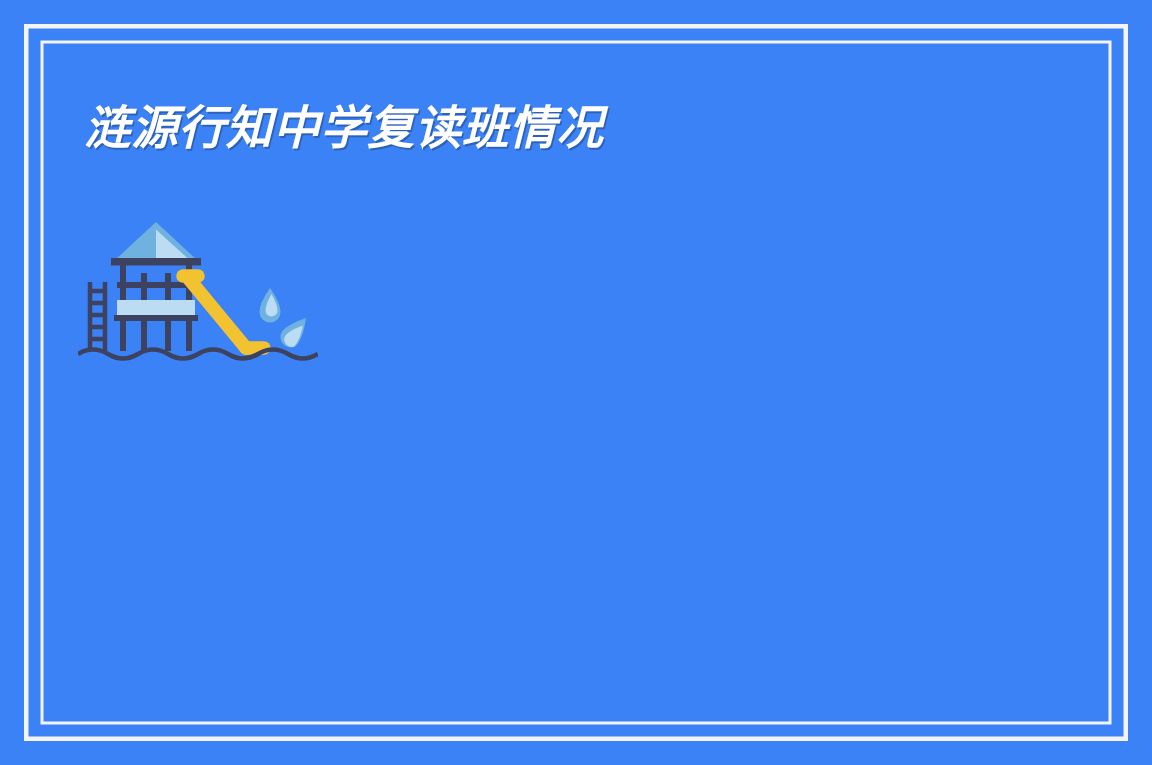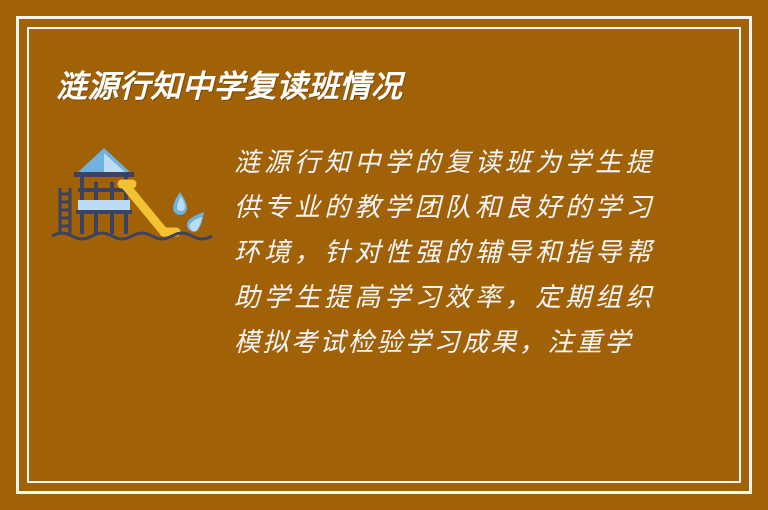--- a/index.html
+++ b/index.html
@@ -12,21 +12,21 @@
     height: 510px;
     overflow: hidden;
     background: #2c3250;
     font-family: "Liberation Sans", "DejaVu Sans", sans-serif;
   }
 
   .poster {
     position: relative;
     width: 768px;
     height: 510px;
-    background: #a16207;
+    background: #3b82f6;
     box-sizing: border-box;
   }
 
   
   .frame-outer {
     position: absolute;
     left: 16px;
     top: 16px;
     right: 16px;
     bottom: 16px;
@@ -153,16 +153,15 @@
         </g>
         <g fill="#6fb2e0">
           <path d="M152 68 q-12 4 -16 9 a7 7 0 0 0 9 10 q5 -5 7 -19 z"></path>
         </g>
         <g fill="#bcdcf4">
           <path d="M150 73 q-9 3 -12 7 a5 5 0 0 0 6 7 q4 -4 6 -14 z"></path>
         </g>
       </svg>
     </div>
 
-    <p class="body-copy">涟源行知中学的复读班为学生提供专业的教学团队和良好的学习环境，针对性强的辅导和指导帮助学生提高学习效率，定期组织模拟考试检验学习成果，注重学</p>
 
   </div>
 </div>
 
 </body></html>

